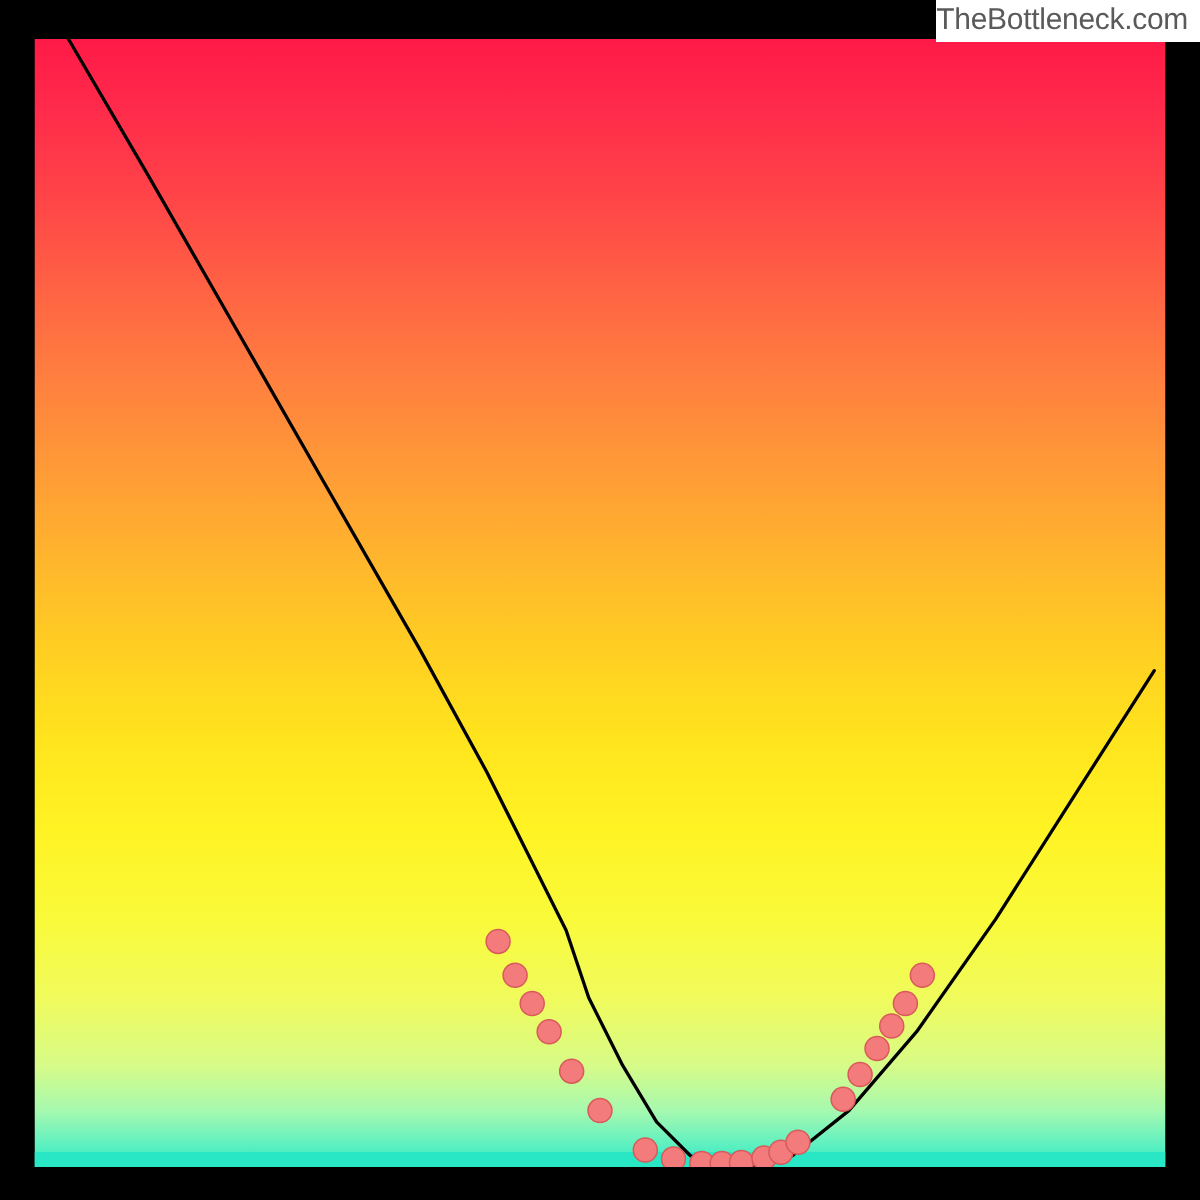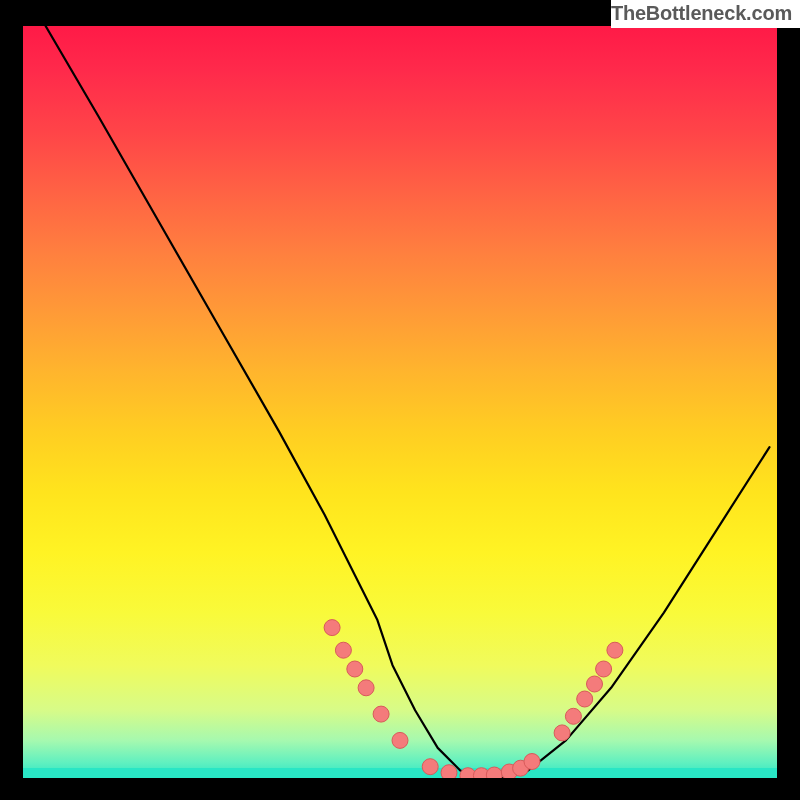--- a/index.html
+++ b/index.html
@@ -16,21 +16,21 @@
   }
   .attribution {
     position: absolute;
     top: 0;
     right: 0;
     height: 26px;
     padding: 2px 8px 0 0;
     background: #fff;
     color: #5a5a5a;
     font-size: 20px;
-    font-weight: 700;
+    font-weight: 400;
     letter-spacing: -0.2px;
     z-index: 10;
   }
   .plot {
     position: absolute;
     left: 23px;
     top: 26px;
     width: 754px;
     height: 752px;
     overflow: hidden;

